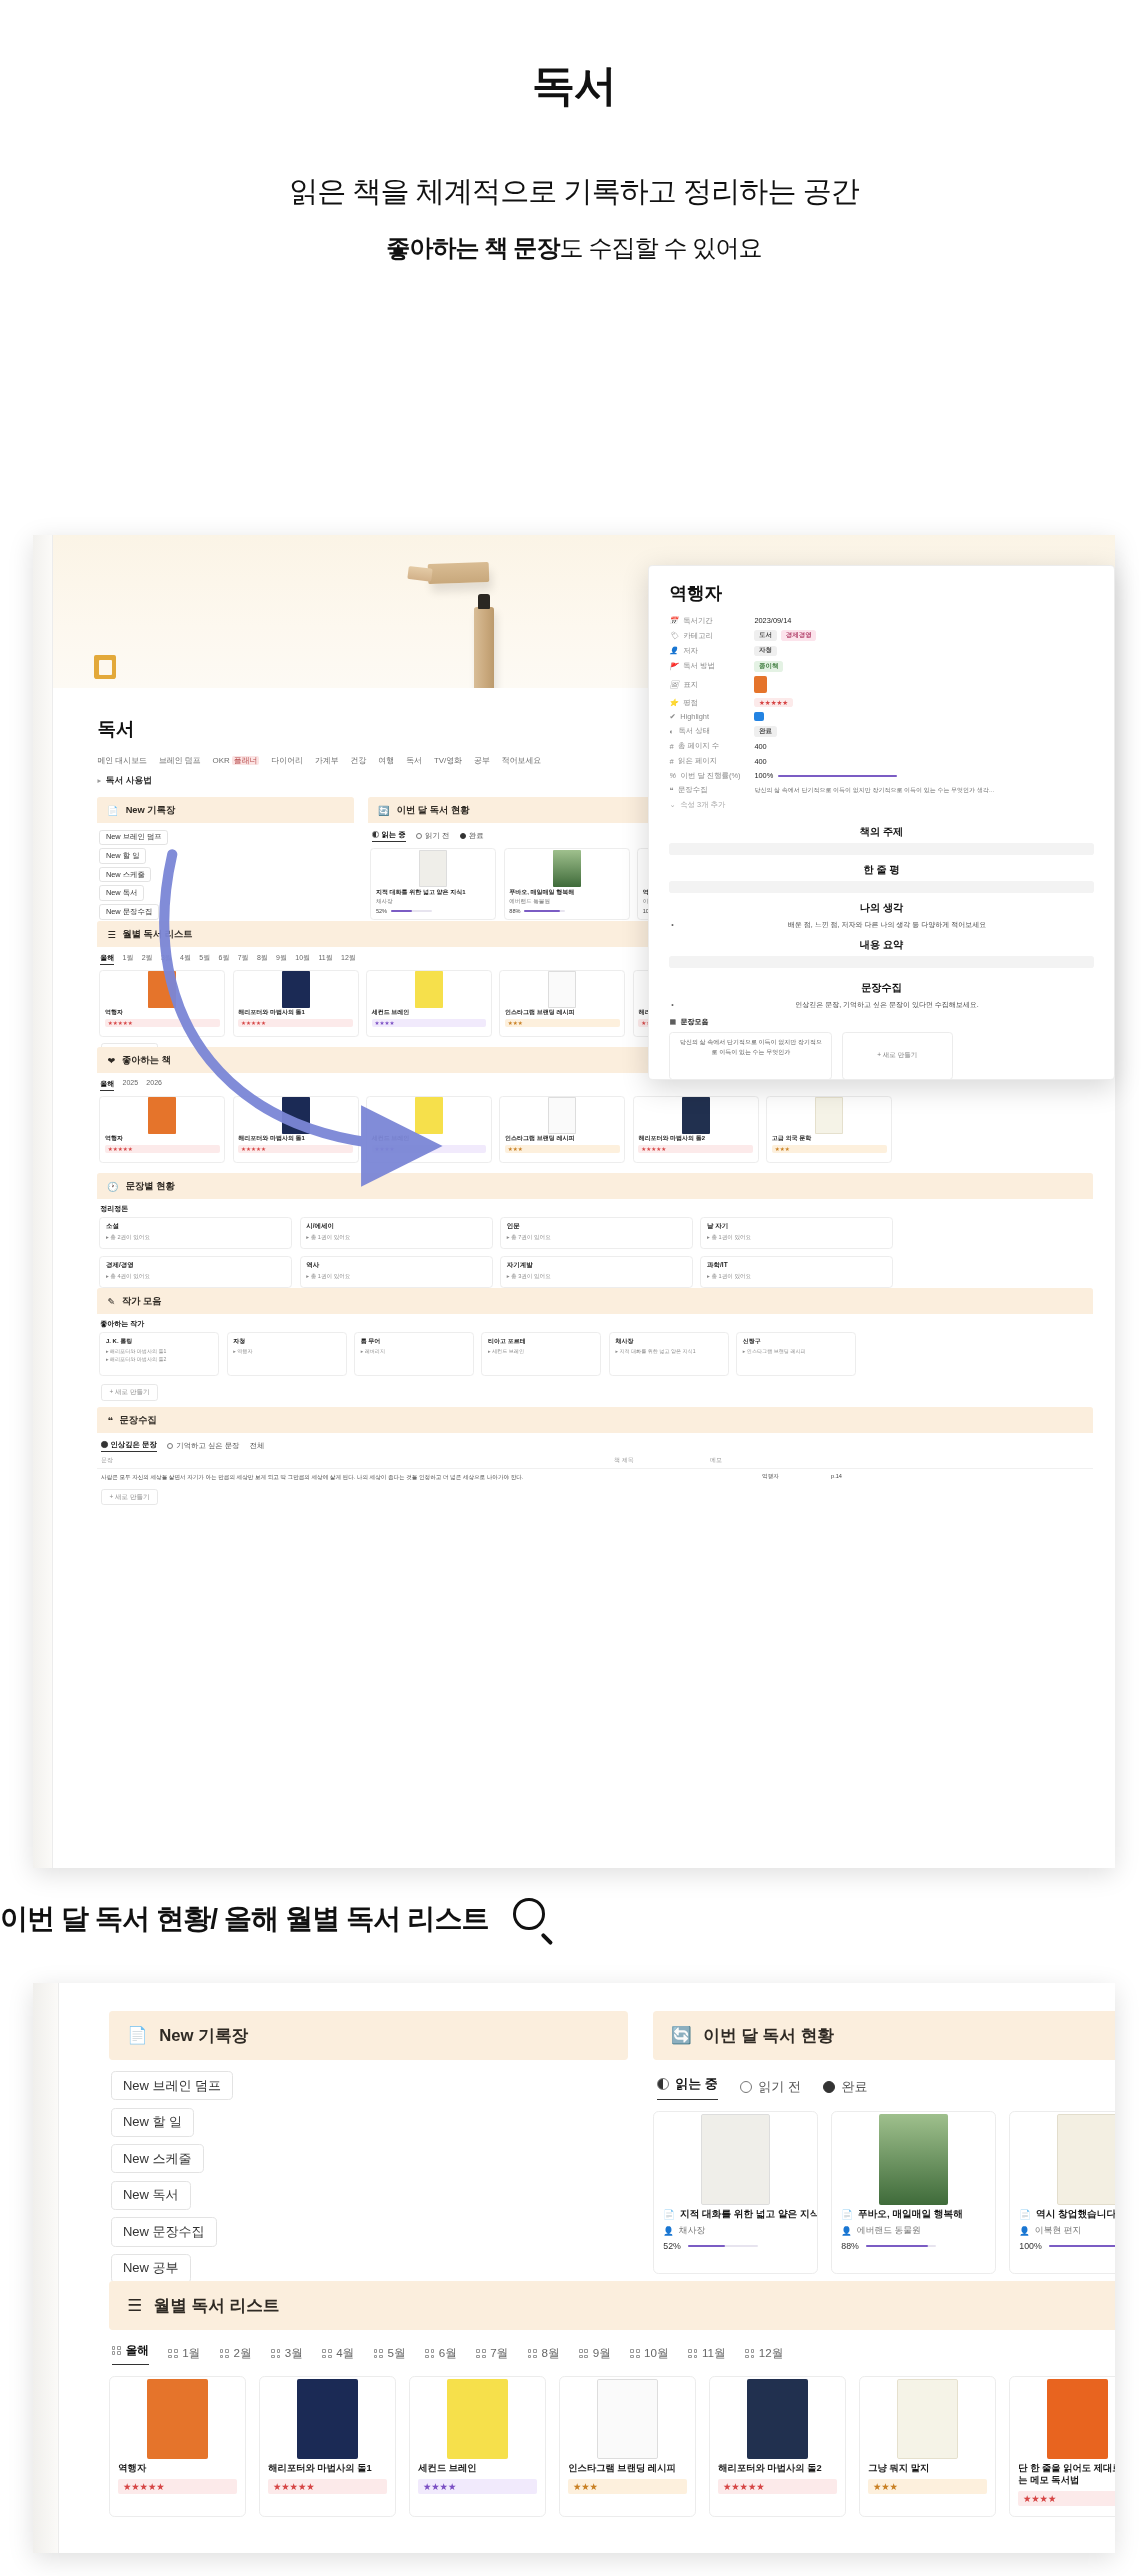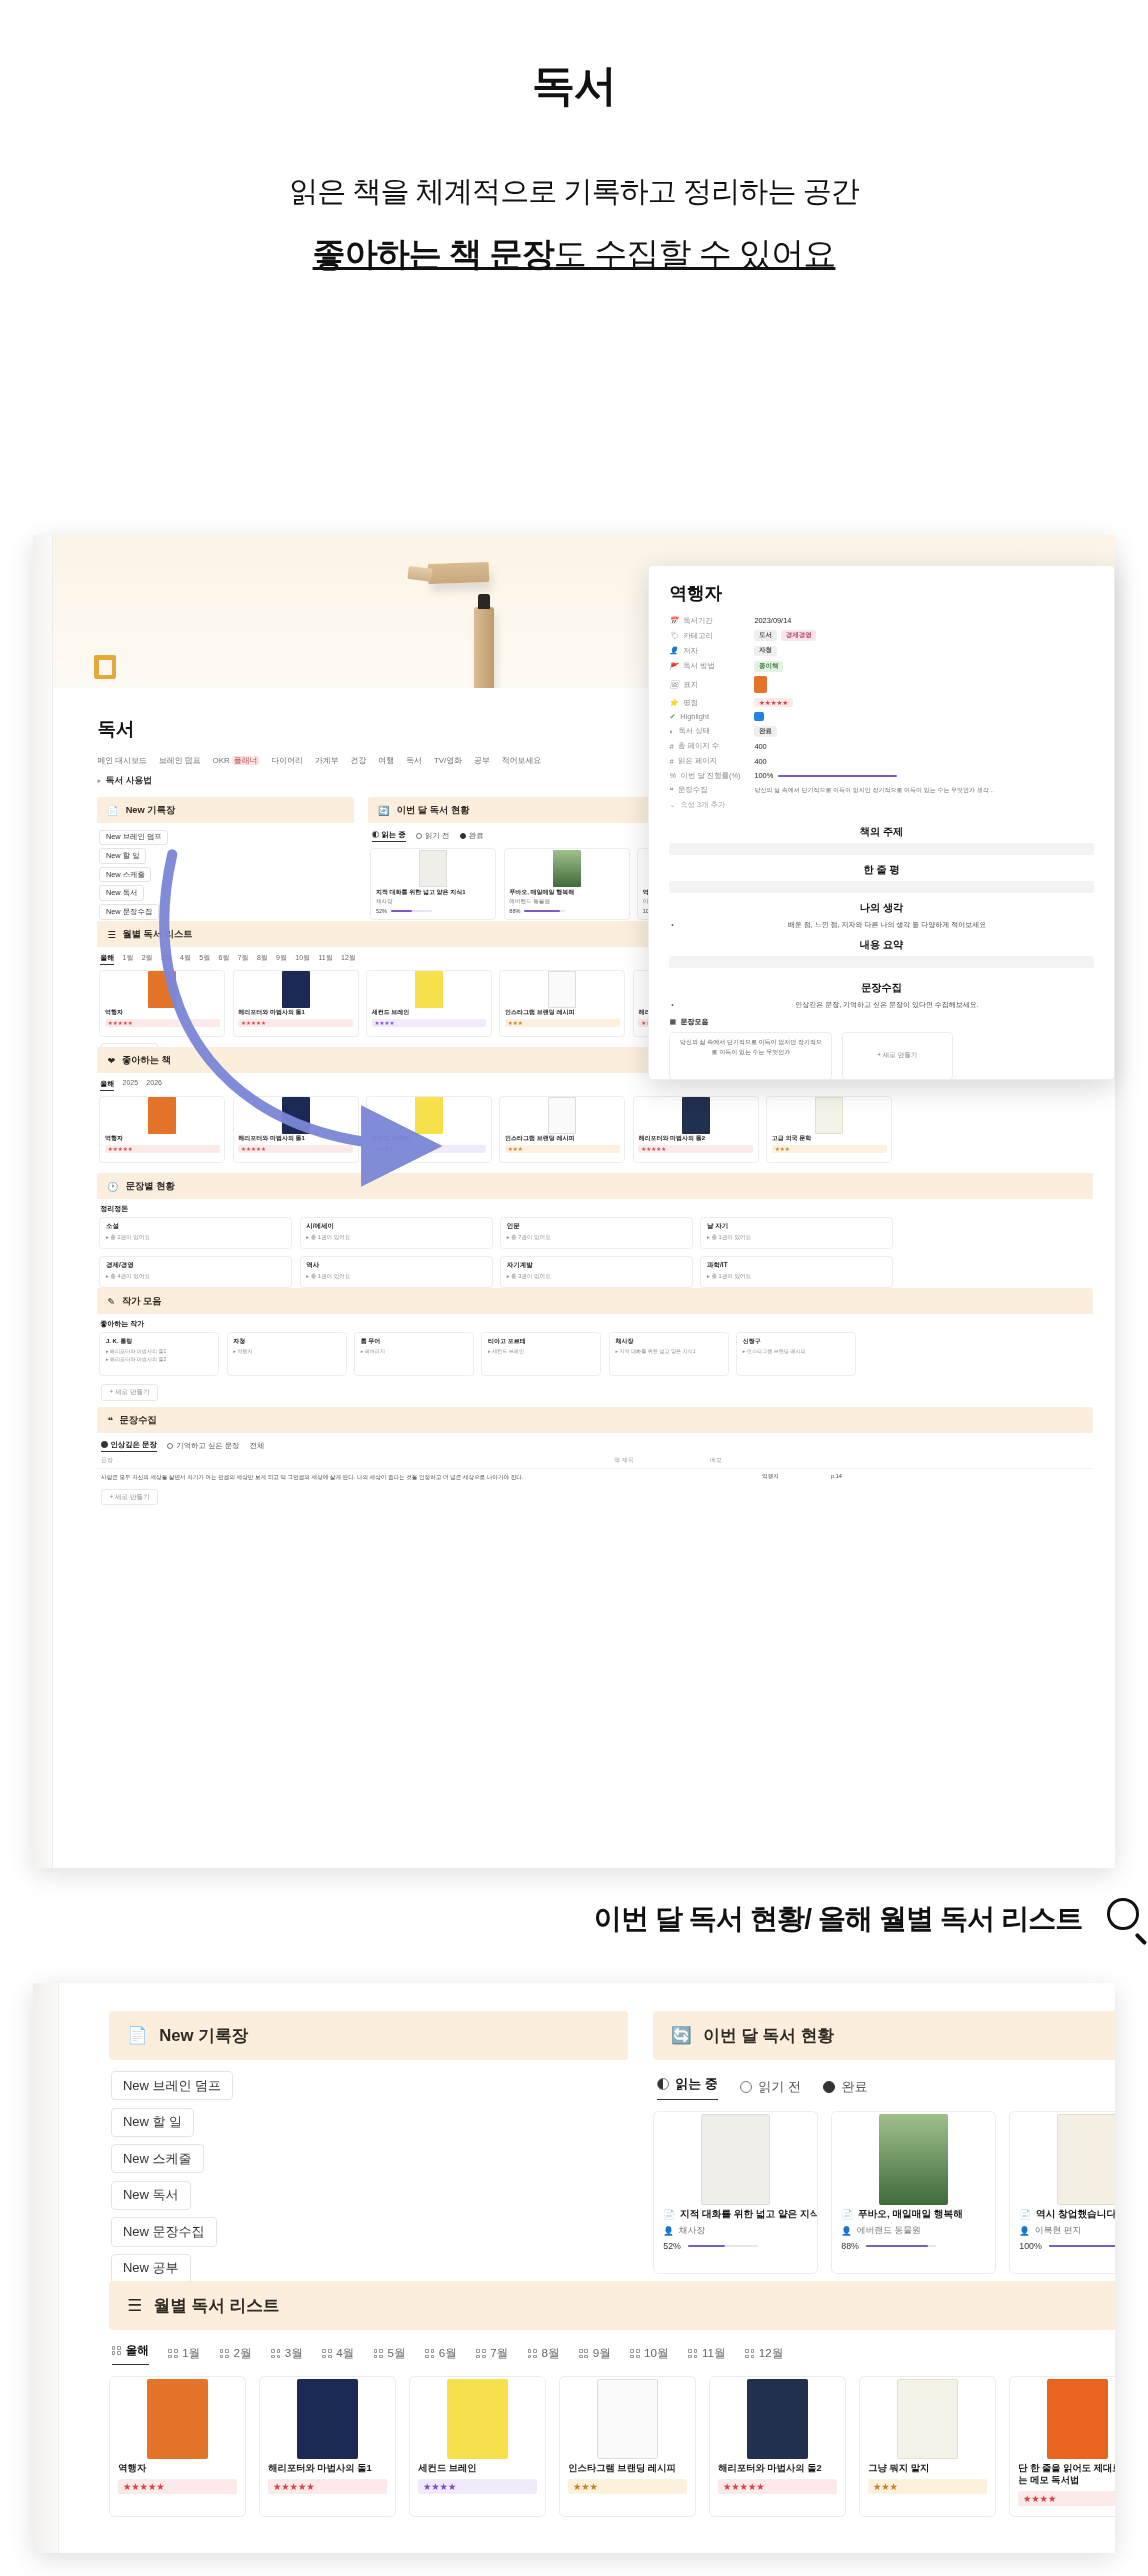--- a/index.html
+++ b/index.html
@@ -10,21 +10,21 @@
     color: #111;
     overflow: hidden;
     position: relative;
   }
 
   
   .hero { padding-top: 57px; text-align: center; }
   .hero h1 { font-size: 43px; font-weight: 700; letter-spacing: -0.9px; }
   .hero .sub1 { margin-top: 57px; font-size: 29px; font-weight: 400; letter-spacing: -0.9px; }
   .hero .sub2 { margin-top: 26px; font-size: 29px; font-weight: 700; letter-spacing: -0.9px; }
-  .hero .sub3 { margin-top: 20.4px; font-size: 33px; font-weight: 400; letter-spacing: -0.9px; text-decoration: underline; }
+  .hero .sub3 { margin-top: 20.4px; font-size: 24px; font-weight: 400; letter-spacing: -0.9px; }
   .hero .sub3 b { font-weight: 700; }
 
   
   .shot {
     position: absolute; left: 33px; top: 535px;
     width: 1082px; height: 1333px;
     background: #fff;
     box-shadow: 0 5.6px 24px rgba(0,0,0,.13);
     overflow: hidden;
   }
@@ -204,21 +204,21 @@
   .dsec .bullet:before { content:"•"; position:absolute; left:1.9px; color:#666; }
   .qbox { border:0.9px solid #ececec; border-radius:3.7px; padding:5.6px 7.4px; font-size:6px;
     color:#555; line-height:1.6; width:163px; height:48px; }
   .qbtn { border:0.9px solid #ececec; border-radius:3.7px; padding:5.6px 7.4px; font-size:6.5px;
     color:#777; width:111px; height:48px; display:flex; align-items:center; justify-content:center; }
 
   
   .arrow { position:absolute; left:33px; top:535px; width:1082px; height:1333px; pointer-events:none; }
 
   
-  .midcap { position:absolute; left:0; top:1898px; width:100%; text-align:right; }
+  .midcap { position:absolute; left:0; top:1898px; width:100%; text-align:left; }
   .midcap .t { font-size:28px; font-weight:700; letter-spacing:-0.9px; display:inline-block; vertical-align:middle; }
   .midcap .mag { display:inline-block; vertical-align:middle; margin-left:20.4px; width:41px; height:41px; position:relative; }
   .midcap .mag b { display:block; width:31.5px; height:31.5px; border:3.7px solid #111; border-radius:50%; }
   .midcap .mag i { display:block; position:absolute; right:0; bottom:-1.9px; width:14px; height:3.7px;
     background:#111; transform:rotate(45deg); border-radius:1.9px; }
 
   
   .shot2 {
     position:absolute; left:33px; top:1983px; width:1082px; height:570px;
     background:#fff; box-shadow:0 5.6px 24px rgba(0,0,0,.13); overflow:hidden;

